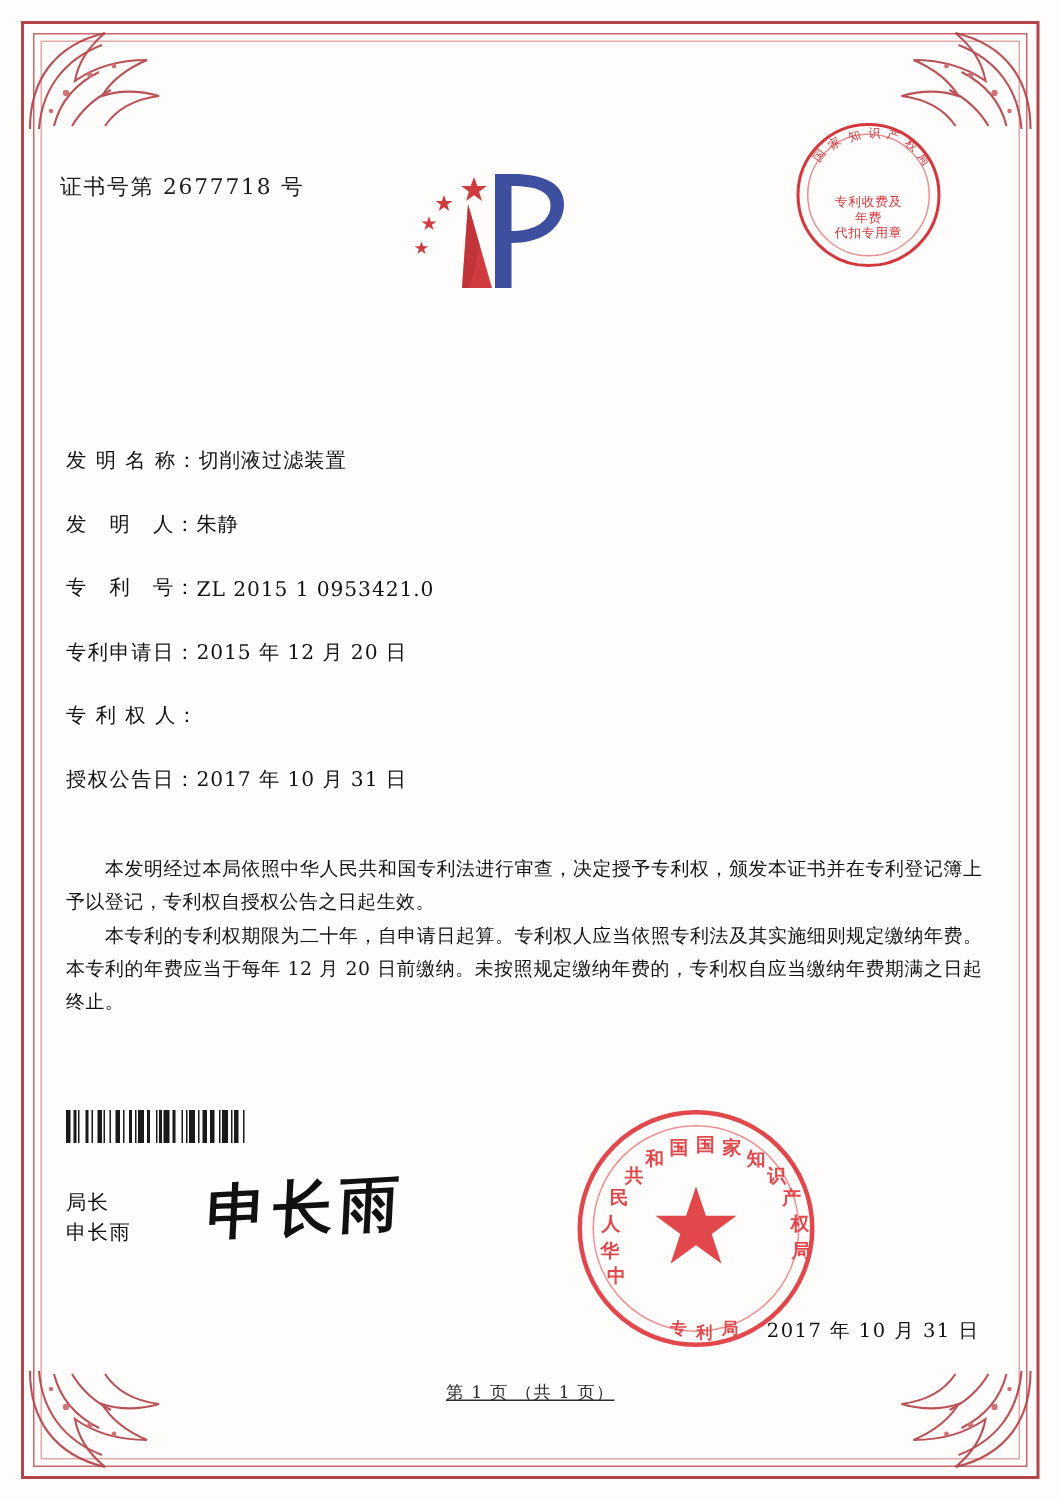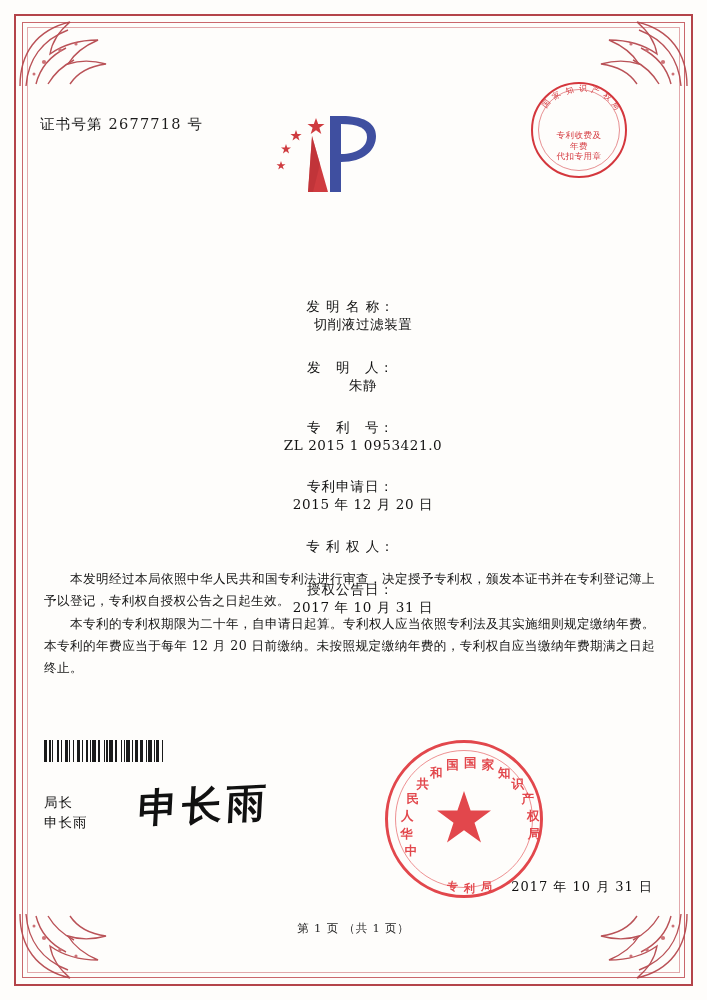--- a/index.html
+++ b/index.html
@@ -145,33 +145,31 @@
   }
 
   .fields {
     position: absolute;
     left: 4px;
     top: 258px;
     right: 10px;
   }
   .field {
     display: flex;
-    align-items: center;
+    align-items: flex-end;
     margin-bottom: 24.5px;
     font-size: 13.5px;
     color: #121212;
-    flex-direction: column;
   }
   .field .lbl {
     white-space: pre;
     letter-spacing: 1px;
   }
   .field .val {
     letter-spacing: .6px;
-    margin-left: 25px;
   }
 
   .paras {
     position: absolute;
     left: 4px;
     right: 12px;
     top: 528px;
     font-size: 12.6px;
     line-height: 1.72;
     color: #141414;
@@ -275,20 +273,21 @@
 
   .pagenum {
     position: absolute;
     left: 0;
     right: 0;
     bottom: 24px;
     text-align: center;
     font-size: 11.5px;
     color: #2a2a2a;
     letter-spacing: .8px;
+    text-decoration: underline;
   }
 </style>
 </head>
 <body>
 
 <div class="page">
 
   <div class="frame-outer"></div>
   <div class="frame-inner"></div>
   <div class="frame-hair"></div>

